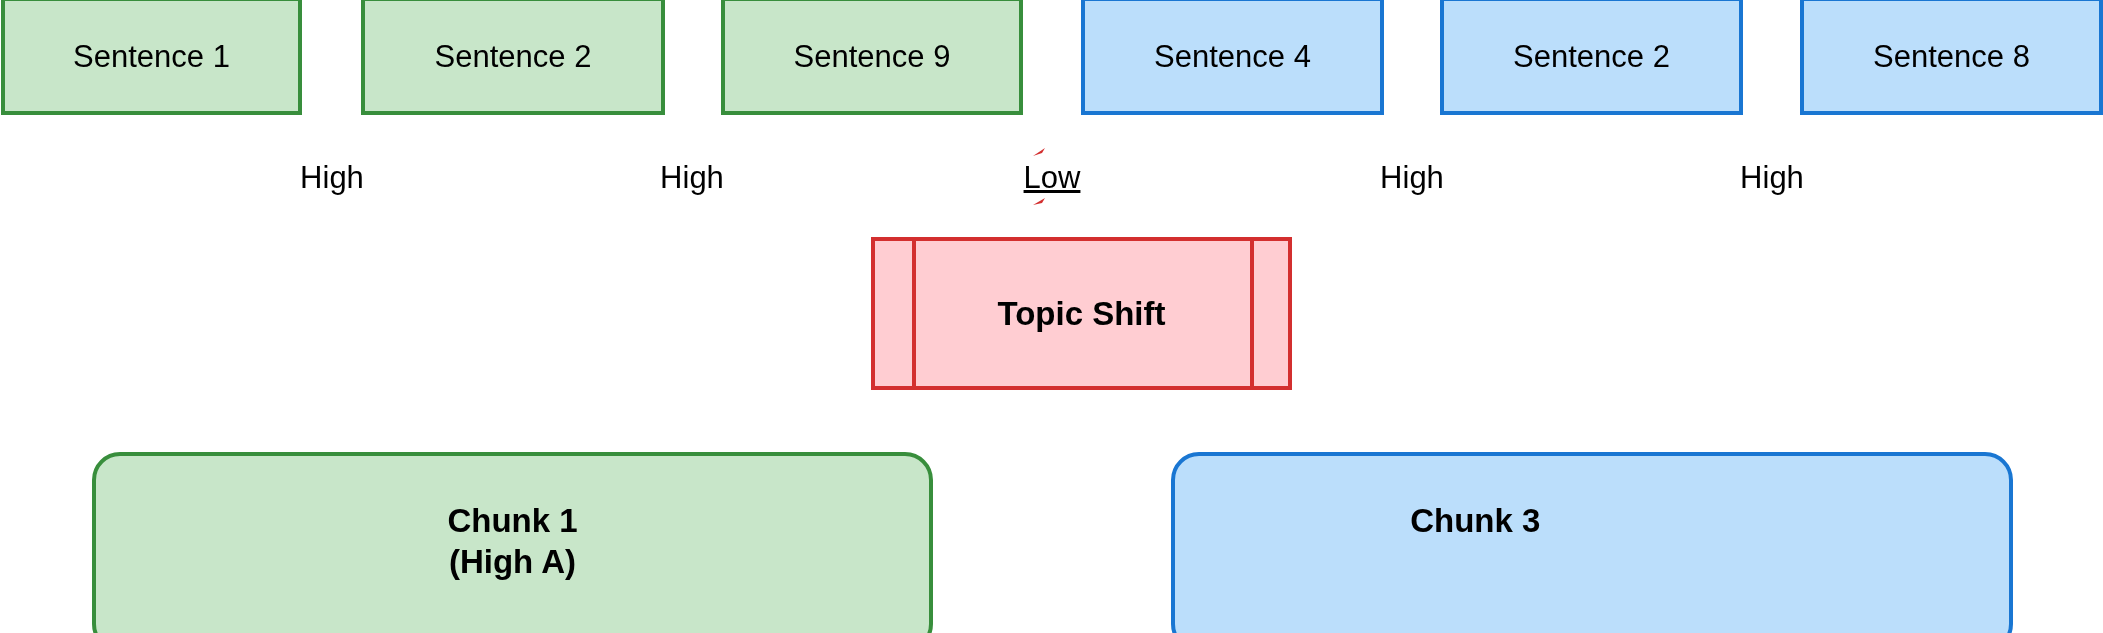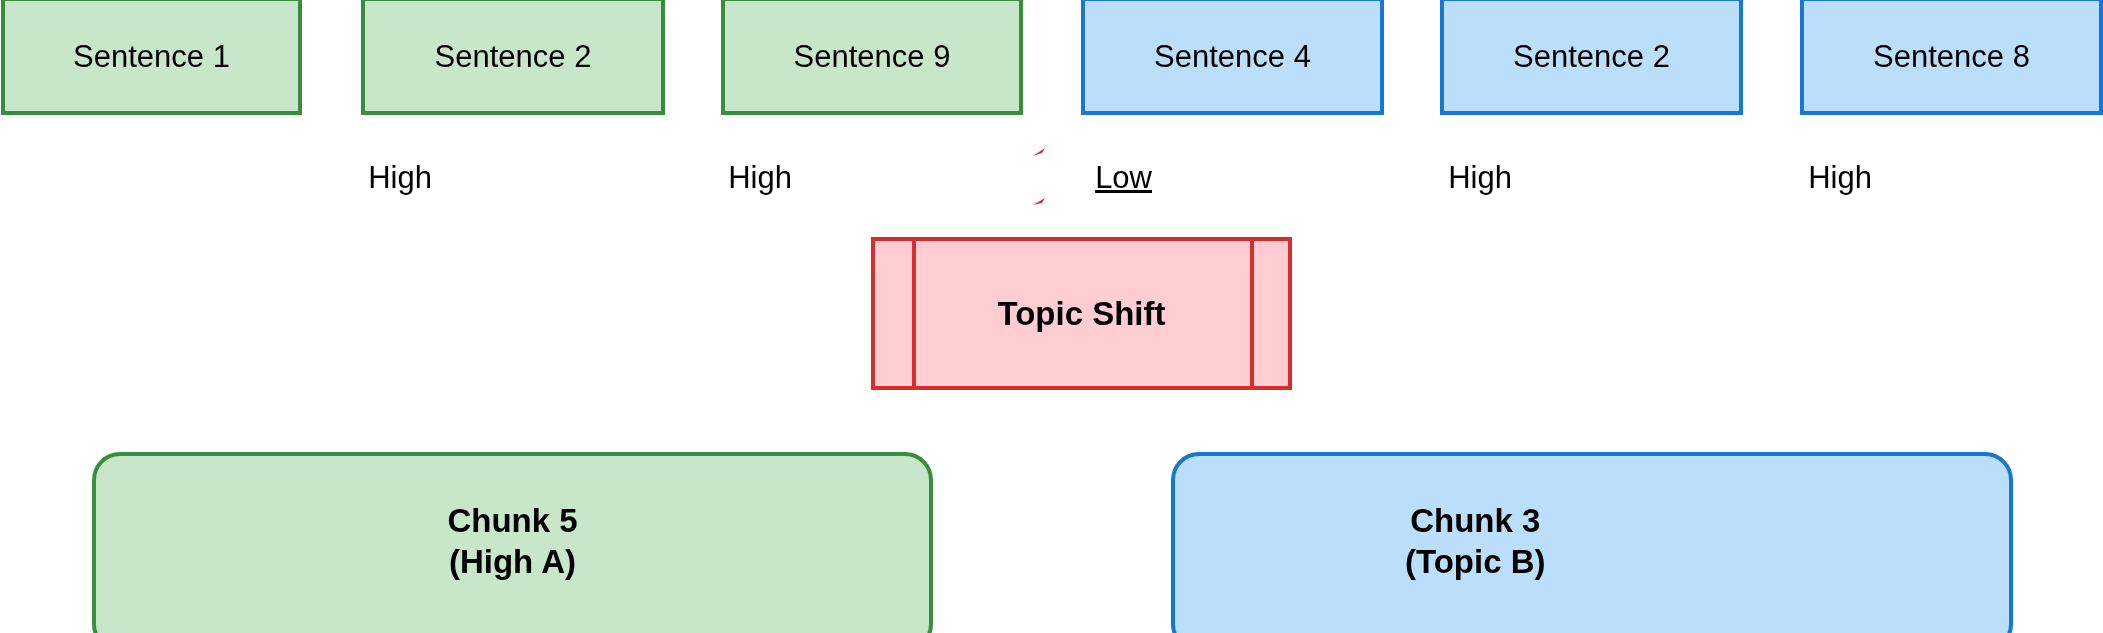--- a/index.html
+++ b/index.html
@@ -59,21 +59,21 @@
     position: absolute;
     left: 0;
     top: 155px;
     width: 2103px;
     height: 50px;
   }
   .sim-label {
     position: absolute;
     top: 0;
     width: 200px;
-    text-align: right;
+    text-align: center;
     font-size: 31px;
     line-height: 45px;
     color: #000000;
     white-space: nowrap;
   }
   .sim-marker {
     position: absolute;
     width: 18px;
     height: 12px;
     overflow: hidden;
@@ -207,25 +207,24 @@
   <div class="shift-banner">
     <div class="shift-divider left"></div>
     <div class="shift-divider right"></div>
     <div class="shift-text">
       <div>Topic Shift</div>
     </div>
   </div>
 
   <div class="chunk-box topic-a" id="chunk-1" style="left:92px;width:841px;">
     <div class="chunk-inner">
-      <div>Chunk 5</div>
+      <div>Chunk 1</div>
       <div>(High A)</div>
     </div>
   </div>
 
   <div class="chunk-box topic-b" id="chunk-2" style="left:1171px;width:842px;">
     <div class="chunk-inner">
       <div>Chunk 3</div>
-      <div>(Topic B)</div>
     </div>
   </div>
 
 </div>
 
 </body></html>

